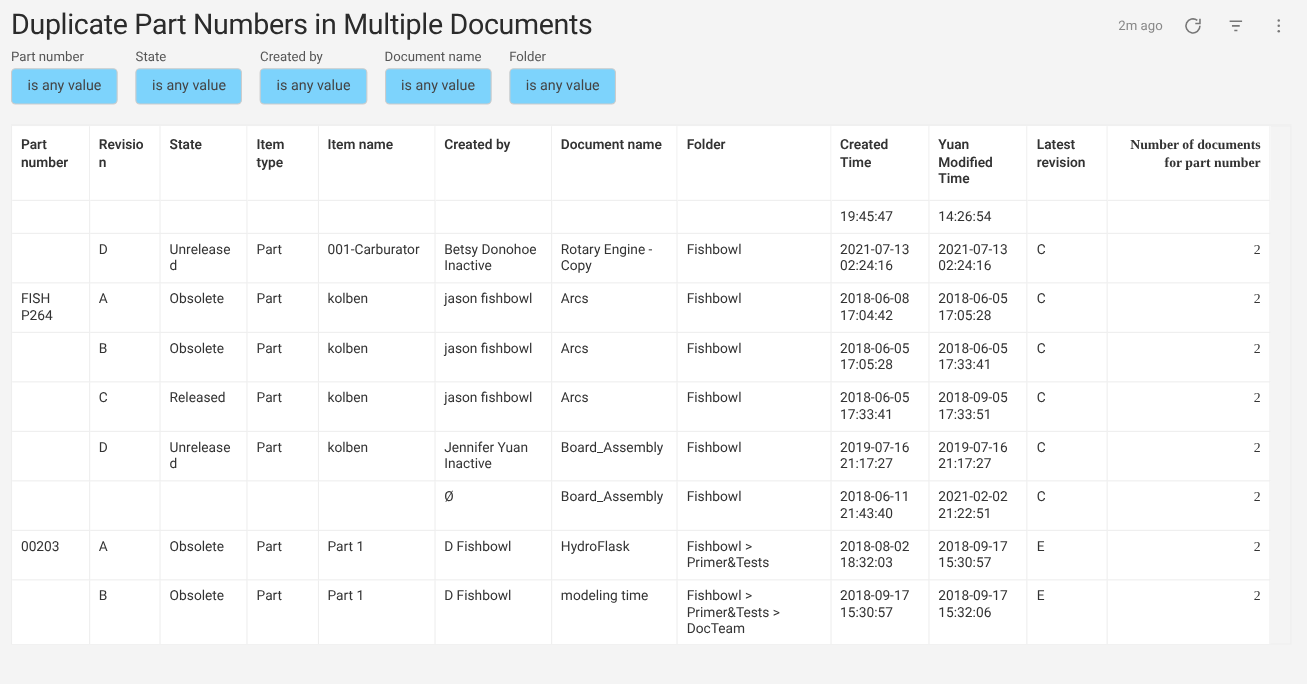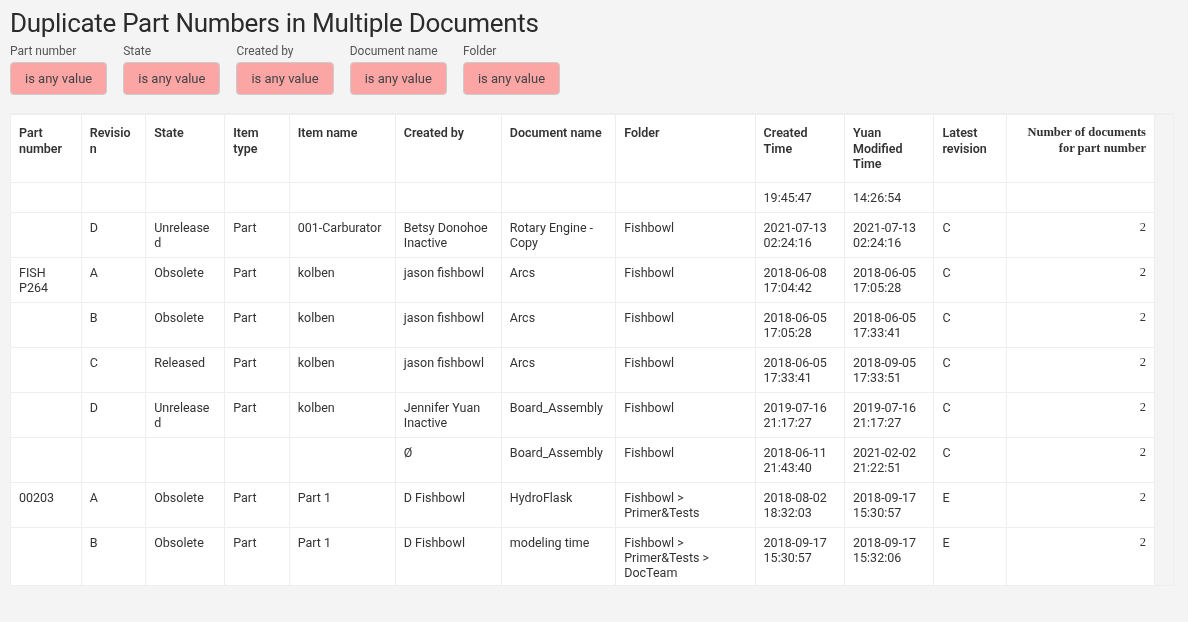--- a/index.html
+++ b/index.html
@@ -6,21 +6,21 @@
   .page{width:1188px;height:622px;box-sizing:border-box;padding:8px 14px 0 10px;position:relative;overflow:hidden;}
   .header{display:flex;align-items:center;margin-bottom:6px;}
   .title{font-size:26px;font-weight:400;color:#2b2b2b;flex:1;letter-spacing:-.3px;}
   .tools{display:flex;align-items:center;gap:16px;color:#777;}
   .tools svg{display:block;}
   .timestamp{font-size:12px;color:#888;}
   .icon-btn{cursor:pointer;padding:3px;}
   .filters{display:flex;gap:16px;margin-bottom:18px;}
   .filter{display:flex;flex-direction:column;gap:4px;}
   .filter-label{font-size:12px;color:#555;}
-  .filter-token{border:1px solid #ccc;border-radius:4px;padding:8px 14px;font-size:13px;background:#fca5a5;color:#444;cursor:pointer;white-space:nowrap;}
+  .filter-token{border:1px solid #ccc;border-radius:4px;padding:8px 14px;font-size:13px;background:#7dd3fc;color:#444;cursor:pointer;white-space:nowrap;}
   .table-wrap{position:relative;border-top:1px solid #eee;}
   table{border-collapse:separate;border-spacing:0;width:1144px;background:#fff;table-layout:fixed;}
   th,td{text-align:left;padding:7px 8px;border-right:1px solid #eee;border-bottom:1px solid #eee;font-size:12.5px;color:#333;vertical-align:top;box-sizing:border-box;word-wrap:break-word;}
   th{font-weight:600;background:#fff;position:sticky;top:0;padding-top:10px;padding-bottom:10px;line-height:1.25;}
   th.num, td.num{text-align:right;font-family:Liberation Serif, serif;}
   
   col.c1{width:68px}col.c2{width:62px}col.c3{width:76px}col.c4{width:62px}
   col.c5{width:102px}col.c6{width:102px}col.c7{width:110px}col.c8{width:134px}
   col.c9{width:86px}col.c10{width:86px}col.c11{width:70px}col.c12{width:142px}
   .scroll{overflow-y:auto;max-height:470px;border:1px solid #eee;}
@@ -28,20 +28,43 @@
   .scroll::-webkit-scrollbar{width:14px}
   .scroll::-webkit-scrollbar-track{background:#f1f1f1}
   .scroll::-webkit-scrollbar-thumb{background:#bbb}
 </style>
 </head>
 <body>
 <div class="page">
 
 <div class="header">
   <div class="title">Duplicate Part Numbers in Multiple Documents</div>
+  <div class="tools">
+    <span class="timestamp">2m ago</span>
+    <span class="icon-btn">
+      <svg width="17" height="17" viewBox="0 0 24 24" fill="none" stroke="#777" stroke-width="2">
+            <path d="M21 12a9 9 0 1 1-3.4-7"></path>
+            <polyline points="21 3 21 9 15 9"></polyline>
+          </svg>
+    </span>
+    <span class="icon-btn">
+      <svg width="17" height="17" viewBox="0 0 24 24" fill="none" stroke="#777" stroke-width="2">
+            <line x1="4" y1="6" x2="20" y2="6"></line>
+            <line x1="7" y1="12" x2="17" y2="12"></line>
+            <line x1="10" y1="18" x2="14" y2="18"></line>
+          </svg>
+    </span>
+    <span class="icon-btn">
+      <svg width="17" height="17" viewBox="0 0 24 24" fill="#777">
+            <circle cx="12" cy="5" r="1.6"></circle>
+            <circle cx="12" cy="12" r="1.6"></circle>
+            <circle cx="12" cy="19" r="1.6"></circle>
+          </svg>
+    </span>
+  </div>
 </div>
 
 <div class="filters">
   <div class="filter">
     <span class="filter-label">Part number</span>
     <span class="filter-token">is any value</span>
   </div>
   <div class="filter">
     <span class="filter-label">State</span>
     <span class="filter-token">is any value</span>

